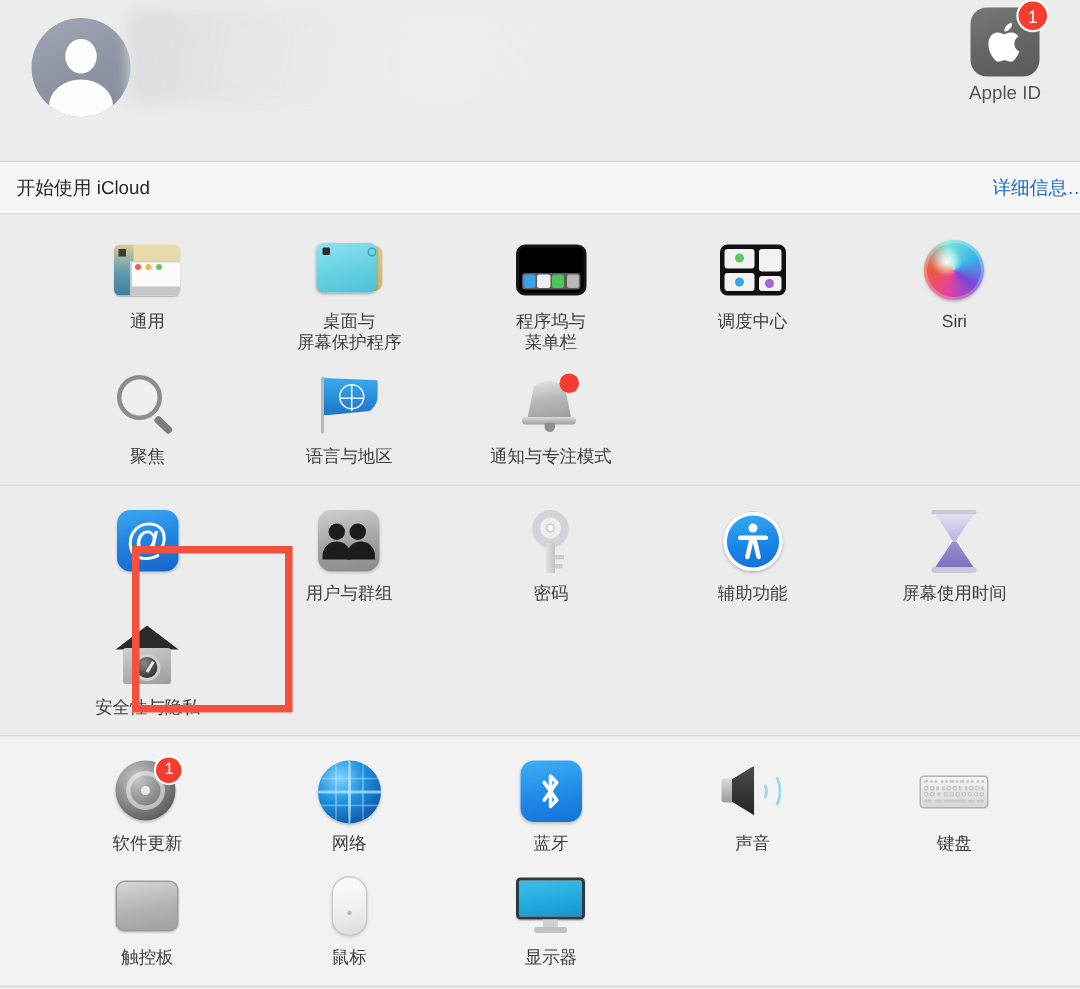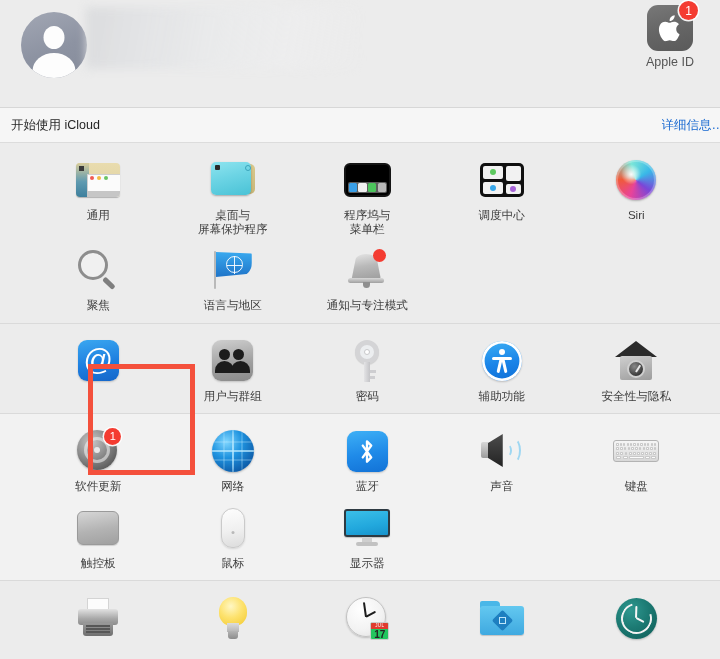--- a/index.html
+++ b/index.html
@@ -599,20 +599,31 @@
                 <div class="hd"></div>
                 <div class="arms"></div>
                 <div class="lg1"></div>
                 <div class="lg2"></div>
               </div>
           </div>
         </div>
         <div class="cell-label">辅助功能</div>
       </div>
 
+      <div class="cell">
+        <div class="icon-box">
+          <div class="i-hour">
+              <div class="cap1"></div>
+              <div class="top"></div>
+              <div class="bot"></div>
+              <div class="cap2"></div>
+            </div>
+        </div>
+        <div class="cell-label">屏幕使用时间</div>
+      </div>
 
 
       <div class="cell">
         <div class="icon-box">
           <div class="i-sec">
               <div class="roof"></div>
               <div class="wall"></div>
               <div class="dial">
                 <i></i>
               </div>

